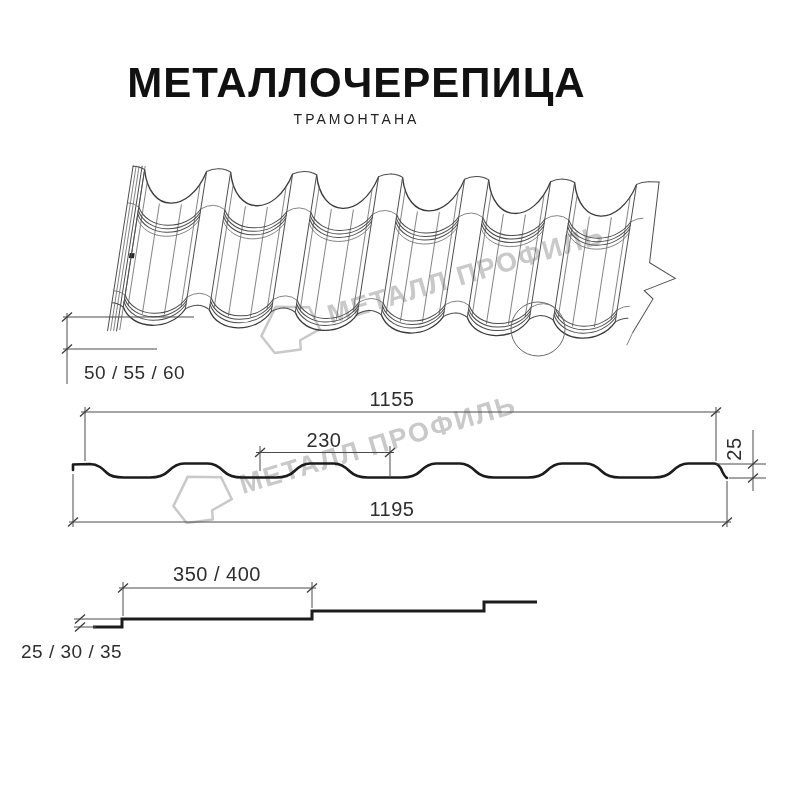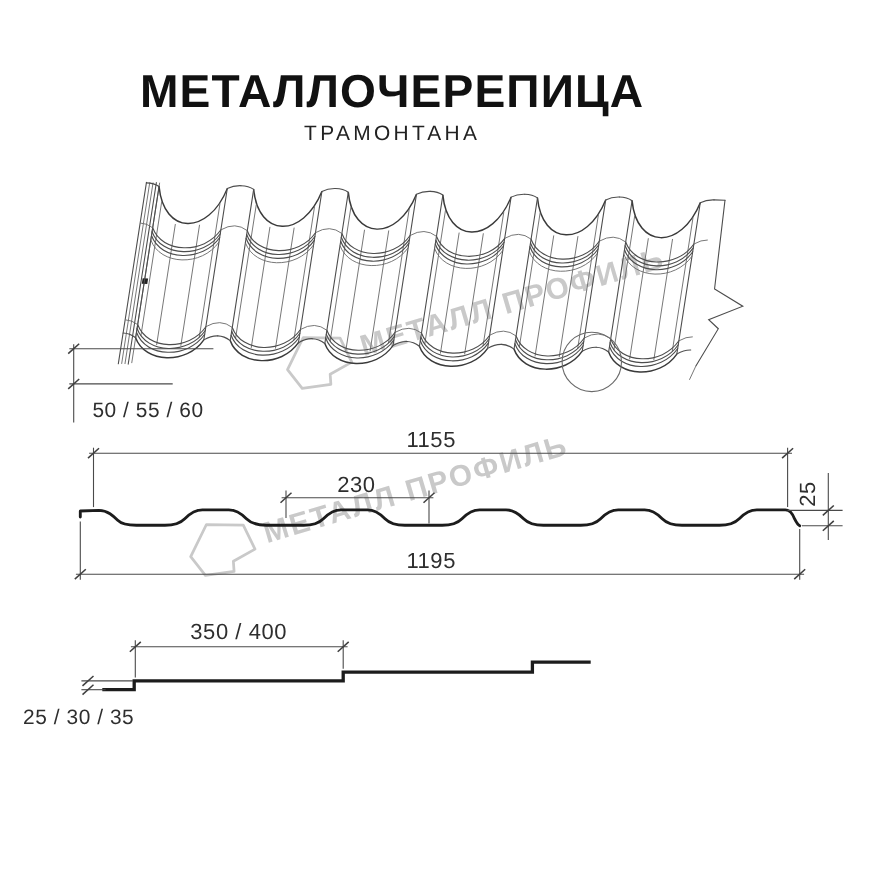--- a/index.html
+++ b/index.html
@@ -1,21 +1,21 @@
 <!DOCTYPE html>
 <html><head>
 <meta charset="utf-8">
 <style>
   html,body{margin:0;padding:0;}
   body{width:800px;height:800px;background:#ffffff;overflow:hidden;
        font-family:"Liberation Sans", sans-serif;position:relative;}
   .header{position:absolute;top:0;left:0;width:713px;text-align:center;}
   .title{margin-top:62px;font-size:42px;font-weight:800;letter-spacing:1px;
          color:#111111;line-height:1.0;}
-  .subtitle{margin-top:7px;font-size:19px;font-weight:500;letter-spacing:3px;
+  .subtitle{margin-top:7px;font-size:14px;font-weight:500;letter-spacing:3px;
             color:#222222;}
   svg{position:absolute;left:0;top:0;}
   .wire{stroke:#4d4d4d;stroke-width:1;fill:none;stroke-linecap:round;}
   .wire-thin{stroke:#6b6b6b;stroke-width:0.8;fill:none;}
   .wire-bold{stroke:#3a3a3a;stroke-width:1.3;fill:none;}
   .profile{stroke:#1c1c1c;stroke-width:2.6;fill:none;stroke-linejoin:round;stroke-linecap:round;}
   .step-profile{stroke:#1c1c1c;stroke-width:3;fill:none;stroke-linejoin:miter;}
   .dim{stroke:#4a4a4a;stroke-width:1;fill:none;}
   .tickline{stroke:#3f3f3f;stroke-width:1.4;}
   .dim-text{font-family:"Liberation Sans",sans-serif;font-size:20px;fill:#2e2e2e;letter-spacing:0.5px;}

